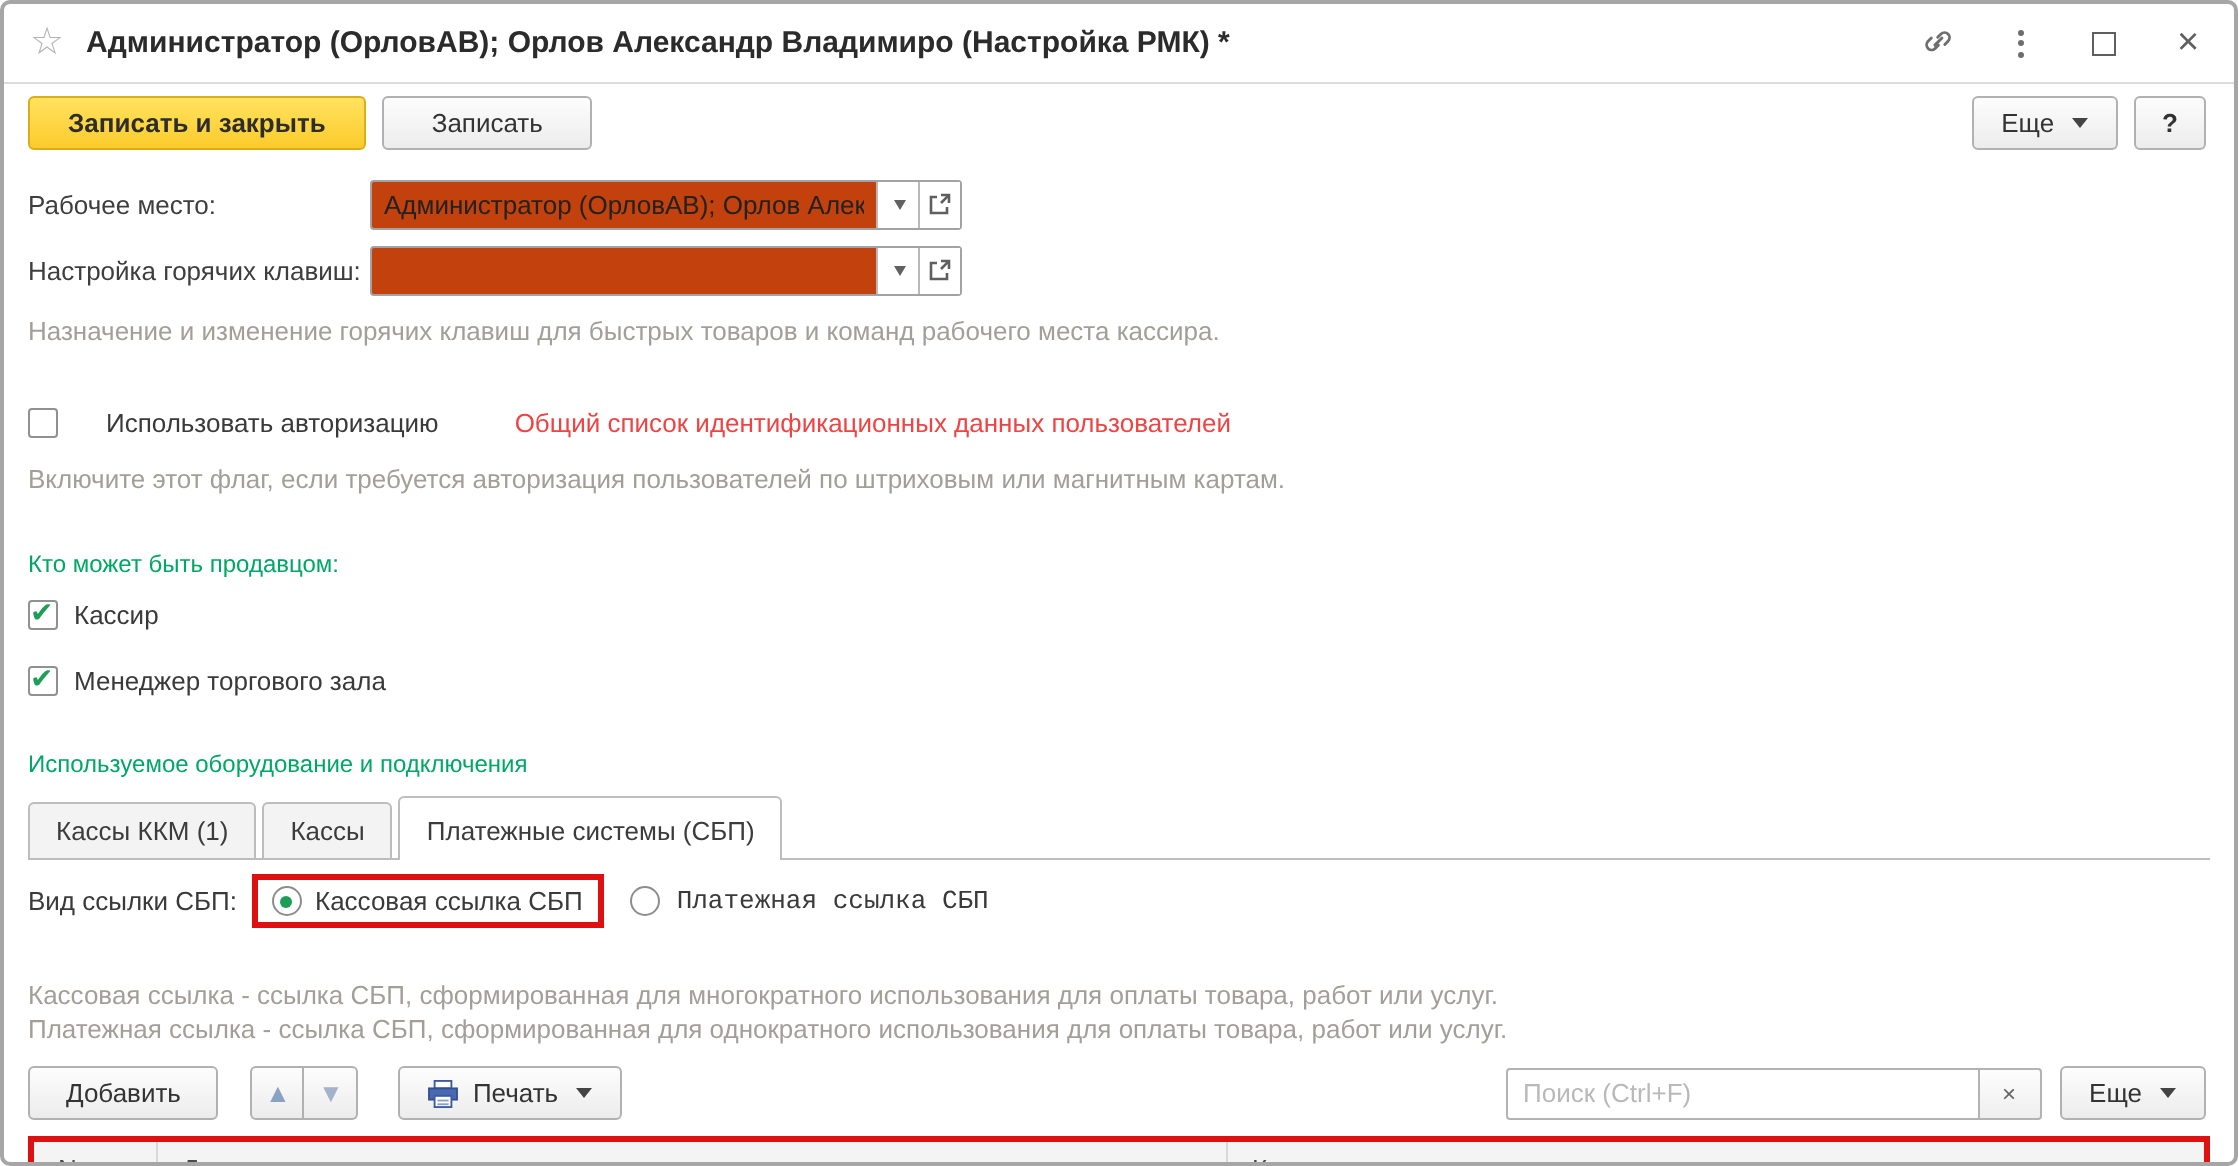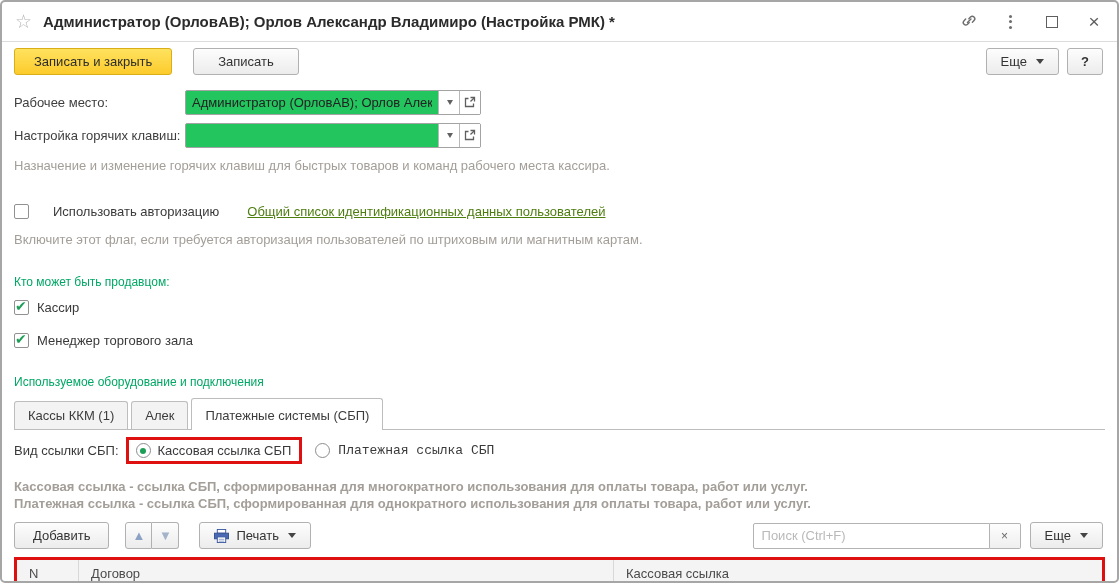--- a/index.html
+++ b/index.html
@@ -20,57 +20,57 @@
   .maxbox { width:12px; height:12px; border:1.6px solid #5f5f5f; }
   .closex { font-size:19px; color:#5f5f5f; line-height:1; }
   
   .cmdbar { display:flex; align-items:center; padding:6px 14px 5px 12px; }
   .btn {
     display:inline-flex; align-items:center; gap:7px; height:27px; padding:0 14px;
     background:linear-gradient(#fdfdfd,#ececec); border:1px solid #b1b1b1; border-radius:3px;
     font-size:13px; color:#333; cursor:pointer; white-space:nowrap;
   }
   .btn-primary {
-    background:linear-gradient(#ffe25f,#fccb2c); border:1px solid #d9ae17; font-weight:normal; color:#2d2d2d;
-    padding:0 19px; margin-right:21px;
+    background:linear-gradient(#ffe25f,#fccb2c); border:1px solid #d9ae17; font-weight:bold; color:#2d2d2d;
+    padding:0 19px; margin-right:8px;
   }
   .btn-save { padding:0 24px; }
   .caret { width:0; height:0; border-left:4px solid transparent; border-right:4px solid transparent; border-top:5px solid #444; margin-left:2px; }
   .cmd-right { margin-left:auto; display:flex; gap:8px; }
   .btn-help { padding:0 13px; font-weight:bold; }
   
   .form { padding:2px 12px 0 12px; }
   .frow { display:flex; align-items:center; margin-top:7px; height:26px; }
   .flabel { width:171px; flex:0 0 171px; color:#3e3e3e; }
-  .combo { display:flex; align-items:stretch; height:25px; border:1px solid #a3a3a3; border-radius:2px; background:#22c55e; }
+  .combo { display:flex; align-items:stretch; height:25px; border:1px solid #a3a3a3; border-radius:2px; background:#c2410c; }
   .combo input { border:0; outline:0; width:252px; padding:0 6px; font:inherit; color:#222; background:transparent; }
   .combo-btn { width:21px; display:flex; align-items:center; justify-content:center; border-left:1px solid #b9b9b9; background:#fff; cursor:pointer; }
   .combo-btn .caret { border-top-color:#616161; border-left-width:3.5px; border-right-width:3.5px; }
   .hint { color:#a39e98; margin-top:9px; line-height:17px; }
   .check-row { display:flex; align-items:center; margin-top:30px; gap:24px; }
   .checkbox { width:15px; height:15px; border:1px solid #919191; border-radius:2px; background:#fff; position:relative; cursor:pointer; flex:0 0 15px; }
   .checkbox.checked::after { content:"✔"; position:absolute; left:0px; top:-3px; font-size:14px; color:#1d9e57; font-weight:bold; }
-  .link { color:#4d7c0f; text-decoration:underline; cursor:pointer; margin-left:4px; }
+  .link { color:#ef4444; cursor:pointer; margin-left:14px; }
   .section-title { color:#00a765; font-size:12px; margin-top:27px; }
   .opt-row { display:flex; align-items:center; gap:8px; margin-top:10px; height:20px; }
   
   .tabs { display:flex; align-items:flex-end; margin-top:9px; border-bottom:1px solid #bdbdbd; padding-left:0; }
   .tab {
     background:#f3f3f3; border:1px solid #bdbdbd; border-bottom:none; border-radius:3px 3px 0 0;
     padding:6px 13px; margin-right:3px; color:#3c3c3c; cursor:pointer; white-space:nowrap;
   }
   .tab.active { background:#fff; padding-top:9px; margin-bottom:-1px; padding-bottom:7px; }
   
   .radio-row { display:flex; align-items:center; margin-top:7px; }
   .radio-kind-label { margin-right:7px; }
   .red-annot { border:3px solid #df1010; display:inline-flex; align-items:center; padding:3px 8px 3px 7px; gap:7px; }
   .radio { width:15px; height:15px; border:1px solid #8d8d8d; border-radius:50%; background:#fff; position:relative; cursor:pointer; flex:0 0 15px; }
   .radio.selected::after { content:""; position:absolute; left:3.5px; top:3.5px; width:6px; height:6px; border-radius:50%; background:#1d9e57; }
   .radio-2 { margin-left:13px; display:flex; align-items:center; gap:8px;font-family:Liberation Mono, monospace; }
-  .sbp-hint { margin-top:14px; line-height:17px;font-weight:bold; }
+  .sbp-hint { margin-top:25px; line-height:17px; }
   
   .ltoolbar { display:flex; align-items:flex-start; margin-top:10px; padding-right:2px; }
   .updown { display:flex; margin-left:16px; }
   .udbtn { width:27px; height:27px; display:flex; align-items:center; justify-content:center; background:linear-gradient(#fdfdfd,#ececec); border:1px solid #b1b1b1; cursor:pointer; }
   .udbtn.up { border-radius:3px 0 0 3px; color:#8ba2c4; }
   .udbtn.down { border-radius:0 3px 3px 0; border-left:0; color:#a3b3c9; }
   .udbtn span { font-size:13px; line-height:1; }
   .btn-print { margin-left:20px; }
   .search-wrap { margin-left:auto; display:flex; align-items:center; }
   .search-input { width:237px; height:26px; border:1px solid #b3b3b3; border-radius:2px 0 0 2px; padding:0 8px; font:inherit; color:#333; }
@@ -177,21 +177,21 @@
     </div>
     <div class="opt-row" style="margin-top:13px;">
       <span class="checkbox checked"></span>
       <span>Менеджер торгового зала</span>
     </div>
 
     <div class="section-title" style="margin-top:25px;">Используемое оборудование и подключения</div>
 
     <div class="tabs">
       <span class="tab">Кассы ККМ (1)</span>
-      <span class="tab">Алек</span>
+      <span class="tab">Кассы</span>
       <span class="tab active">Платежные системы (СБП)</span>
     </div>
 
     <div class="radio-row">
       <span class="radio-kind-label">Вид ссылки СБП:</span>
       <span class="red-annot">
         <span class="radio selected"></span>
         <span>Кассовая ссылка СБП</span>
       </span>
       <span class="radio-2">

